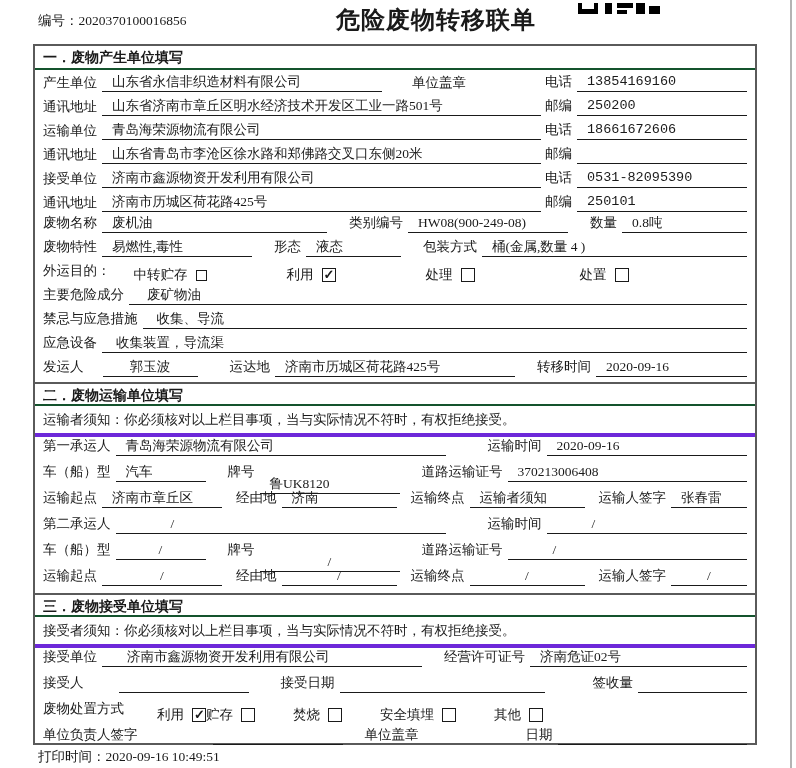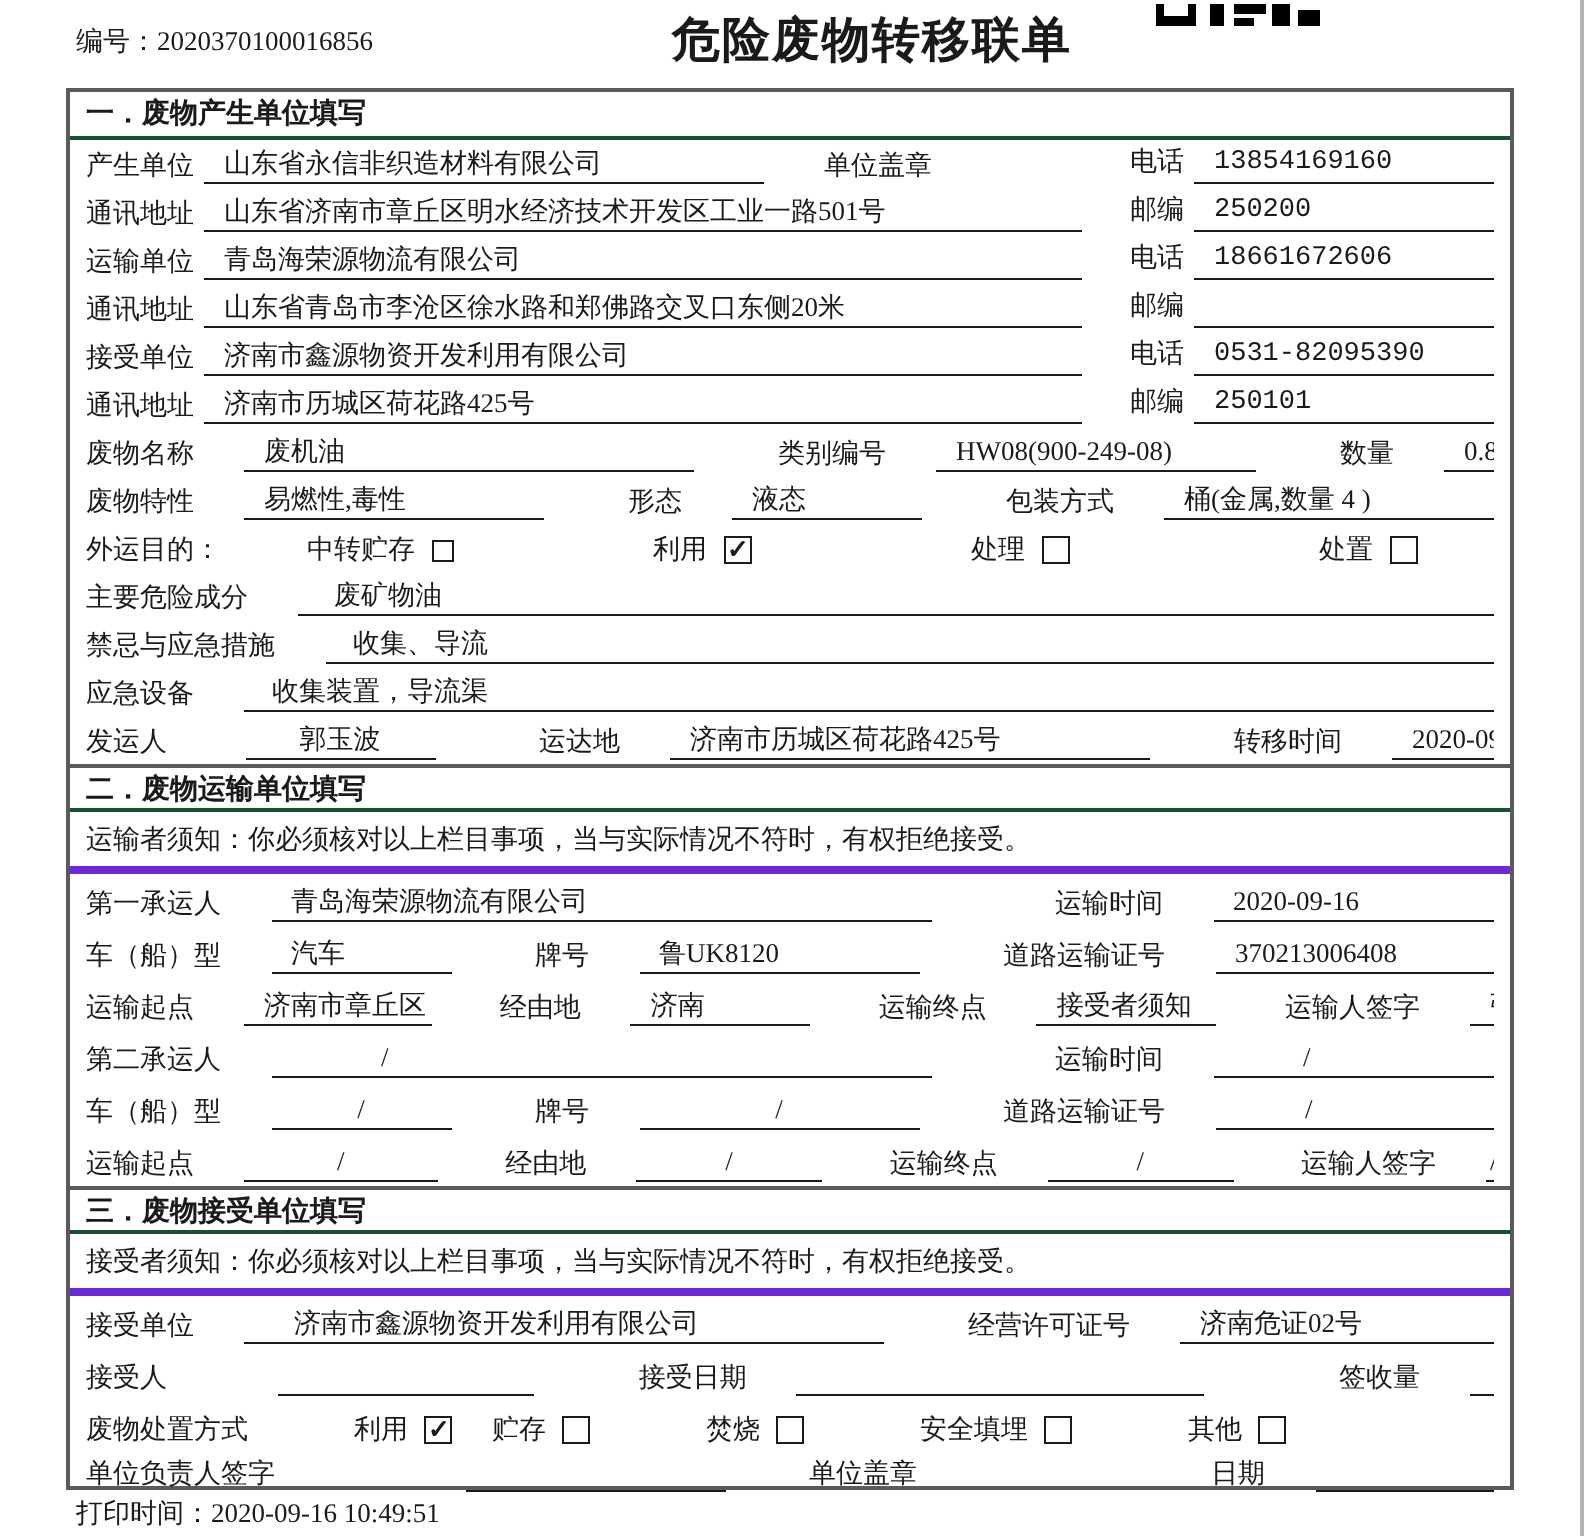--- a/index.html
+++ b/index.html
@@ -16,35 +16,35 @@
   .print-line{position:absolute;left:38px;top:748px;font-size:13.5px;white-space:nowrap;}
 
   .form{position:absolute;left:33px;top:44px;width:724px;height:701px;
     border:2px solid #5a5a5a;box-sizing:border-box;background:#fff;}
   .sec-header{height:24px;line-height:23px;font-weight:bold;font-size:14px;
     padding:0 8px;border-bottom:2px solid #14532d;box-sizing:border-box;}
   .sec-header.bt{border-top:2px solid #5a5a5a;}
   .notice{height:31px;display:flex;align-items:center;font-size:13.5px;
     padding:0 8px;border-bottom:4px solid #6d28d9;box-sizing:border-box;}
 
-  .row{display:flex;align-items:flex-end;height:24px;padding:0 6px 2px 6px;
-    box-sizing:border-box;font-size:13.5px;gap:20px;}
+  .row{display:flex;height:24px;padding:0 6px 2px 6px;
+    box-sizing:border-box;font-size:13.5px;}
   .row.h26{height:26px;}
   .row.h22{height:22px;}
   .lbl{white-space:nowrap;padding:0 5px 0 2px;line-height:18px;}
   .u{border-bottom:1px solid #1a1a1a;white-space:nowrap;overflow:hidden;
     height:19px;line-height:18px;box-sizing:border-box;padding:0 2px 0 10px;}
   .grow{flex:1;margin-right:2px;}
   .lg{display:flex;width:502px;align-items:flex-end;}
   .rg{display:flex;flex:1;align-items:flex-end;font-family:Liberation Mono, monospace;}
   .ctr{text-align:center;padding-left:2px;}
   .ind55{padding-left:55px;}
   .ind45{padding-left:45px;}
   .w95{width:95px;} .w90{width:90px;} .w120{width:120px;} .w115{width:115px;}
-  .w130{width:130px;} .w140{width:140px;} .w150{width:150px;} .w160{width:160px;}
+  .w130{width:130px;} .w140{width:140px;margin-top:12px;} .w150{width:150px;} .w160{width:160px;}
   .w205{width:205px;} .w225{width:225px;} .w240{width:240px;} .w280{width:280px;}
   .w320{width:320px;} .w330{width:330px;}
   .ml28{margin-left:28px;} .ml20{margin-left:20px;}
   .opt{display:flex;align-items:flex-end;white-space:nowrap;}
   .checkbox{width:12px;height:12px;border:1.5px solid #1a1a1a;display:inline-block;
     margin:0 0 2px 8px;box-sizing:content-box;position:relative;background:#fff;}
   .checkbox.sm{width:9px;height:9px;margin-bottom:3px;}
   .checkbox.checked::after{content:"\2713";position:absolute;left:1px;top:-2px;
     font-size:13px;font-weight:bold;}
   .sp{display:inline-block;}
@@ -218,21 +218,21 @@
     <span class="lbl ml20">道路运输证号</span>
     <span class="u grow">370213006408</span>
   </div>
 
   <div class="row h26">
     <span class="lbl">运输起点</span>
     <span class="u w120">济南市章丘区</span>
     <span class="lbl" style="margin-left:12px">经由地</span>
     <span class="u w115">济南</span>
     <span class="lbl" style="margin-left:12px">运输终点</span>
-    <span class="u w115">接受者须知</span>
+    <span class="u w115">运输者须知</span>
     <span class="lbl" style="margin-left:12px">运输人签字</span>
     <span class="u grow">张春雷</span>
   </div>
 
   <div class="row h26">
     <span class="lbl">第二承运人</span>
     <span class="u w330 ind55">/</span>
     <span class="lbl" style="margin-left:40px">运输时间</span>
     <span class="u grow ind45">/</span>
   </div>

